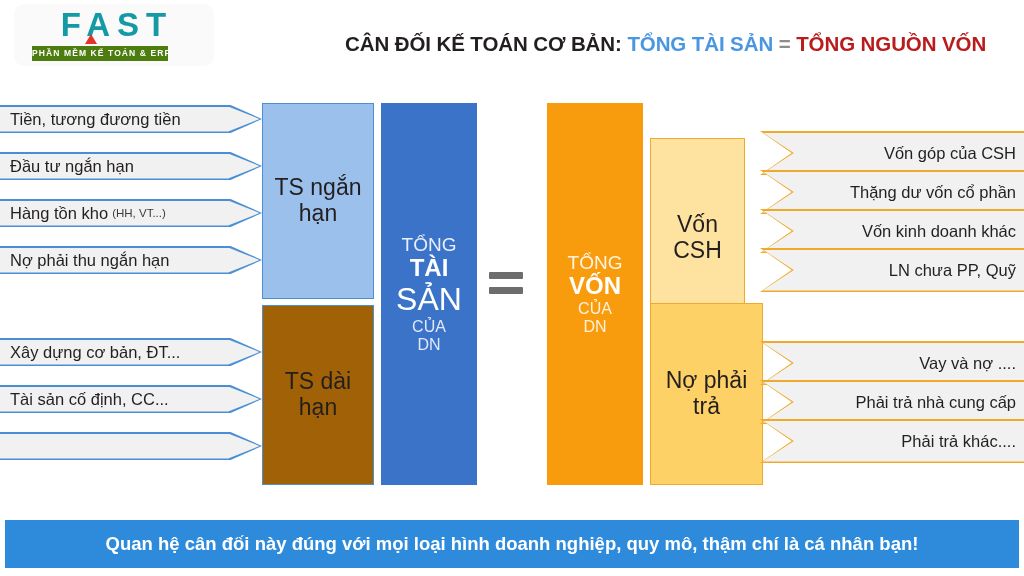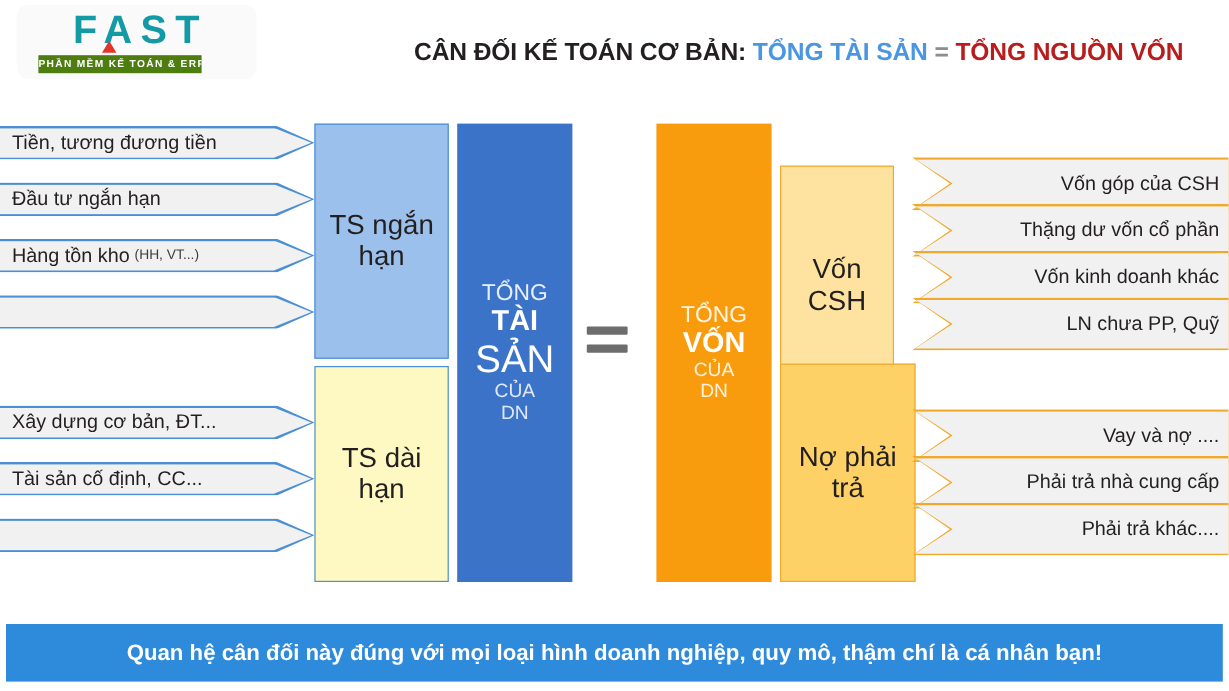--- a/index.html
+++ b/index.html
@@ -157,21 +157,21 @@
     left: 262px; top: 103px;
     width: 112px; height: 196px;
     background: #9cc0ec;
     border: 1.5px solid #4a8fd4;
     font-size: 23px;
     color: #231f20;
   }
   #box-ts-dai {
     left: 262px; top: 305px;
     width: 112px; height: 180px;
-    background: #fef9c3;
+    background: #a16207;
     border: 1.5px solid #4a8fd4;
     font-size: 23px;
     color: #231f20;
   }
   #box-tong-ts {
     left: 381px; top: 103px;
     width: 96px; height: 382px;
     background: #3a73c8;
     color: #ffffff;
     flex-direction: column;
@@ -277,20 +277,23 @@
   <div class="chev-left-bg"></div>
   <div class="chev-left-fg"></div>
   <div class="chev-left-text">
     <span>Hàng tồn kho</span>
     <span class="sub">(HH, VT...)</span>
   </div>
 </div>
 <div class="chev-left-wrap" style="top:246px">
   <div class="chev-left-bg"></div>
   <div class="chev-left-fg"></div>
+  <div class="chev-left-text">
+    <span>Nợ phải thu ngắn hạn</span>
+  </div>
 </div>
 
 <div class="chev-left-wrap" style="top:338px">
   <div class="chev-left-bg"></div>
   <div class="chev-left-fg"></div>
   <div class="chev-left-text">
     <span>Xây dựng cơ bản, ĐT...</span>
   </div>
 </div>
 <div class="chev-left-wrap" style="top:385px">

